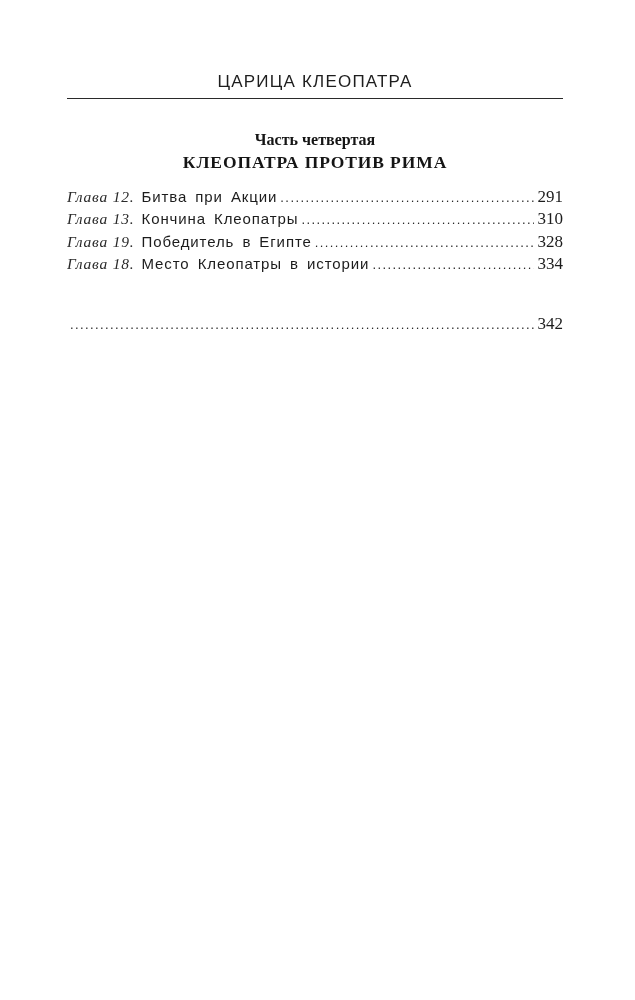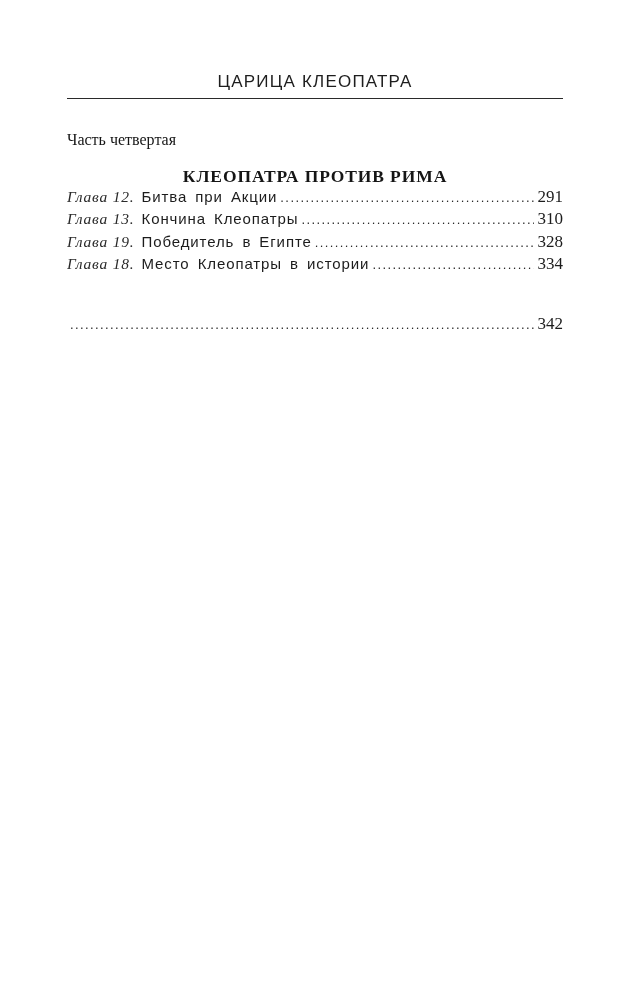--- a/index.html
+++ b/index.html
@@ -32,40 +32,39 @@
       top: 98px;
       width: 496px;
       height: 0;
       border-top: 1.5px solid #2a2a2a;
     }
     .part-label {
       position: absolute;
       left: 67px;
       top: 130px;
       width: 496px;
-      text-align: left;
+      text-align: center;
       font-family: "Liberation Serif", serif;
-      font-weight: normal;
+      font-weight: bold;
       font-size: 16px;
       line-height: 20px;
       color: #151515;
     }
     .part-title {
       position: absolute;
       left: 67px;
       top: 151px;
       width: 496px;
       text-align: center;
       font-family: "Liberation Serif", serif;
       font-weight: bold;
       font-size: 17.5px;
       letter-spacing: 0.9px;
       line-height: 22px;
       color: #151515;
-      margin-top: 14px;
     }
     .toc {
       position: absolute;
       left: 67px;
       top: 186px;
       width: 496px;
     }
     .toc-row {
       display: flex;
       align-items: baseline;

